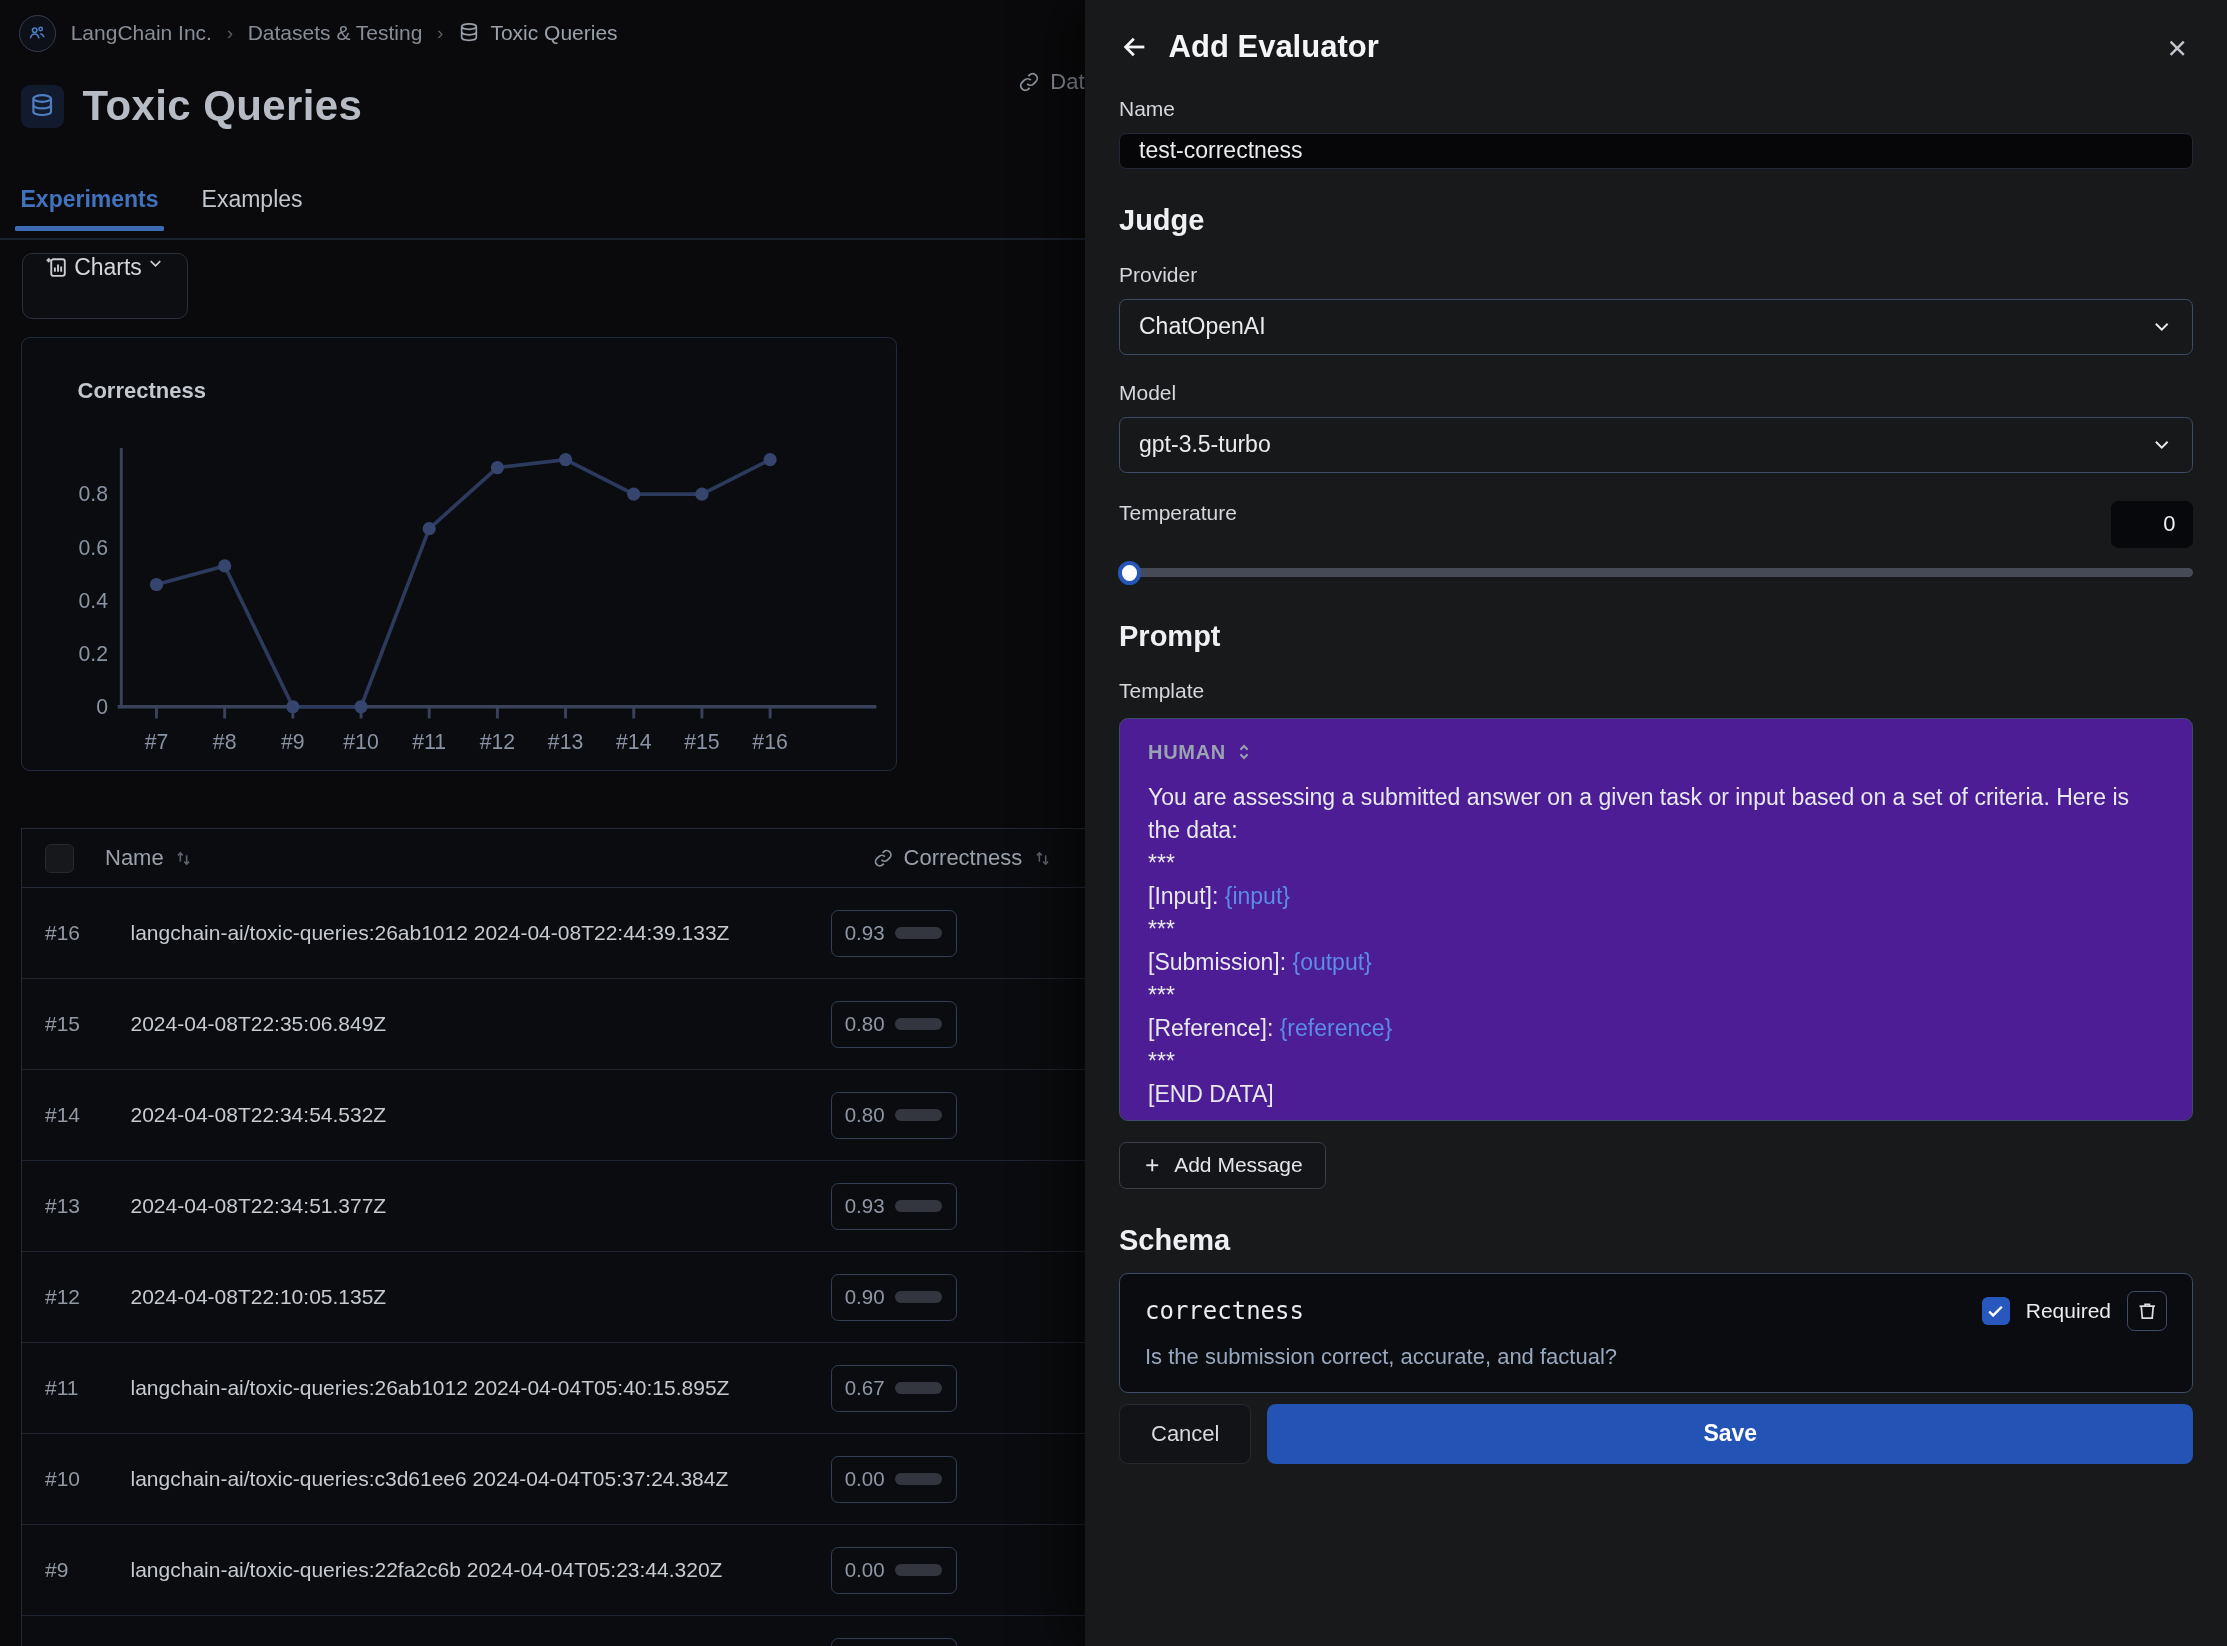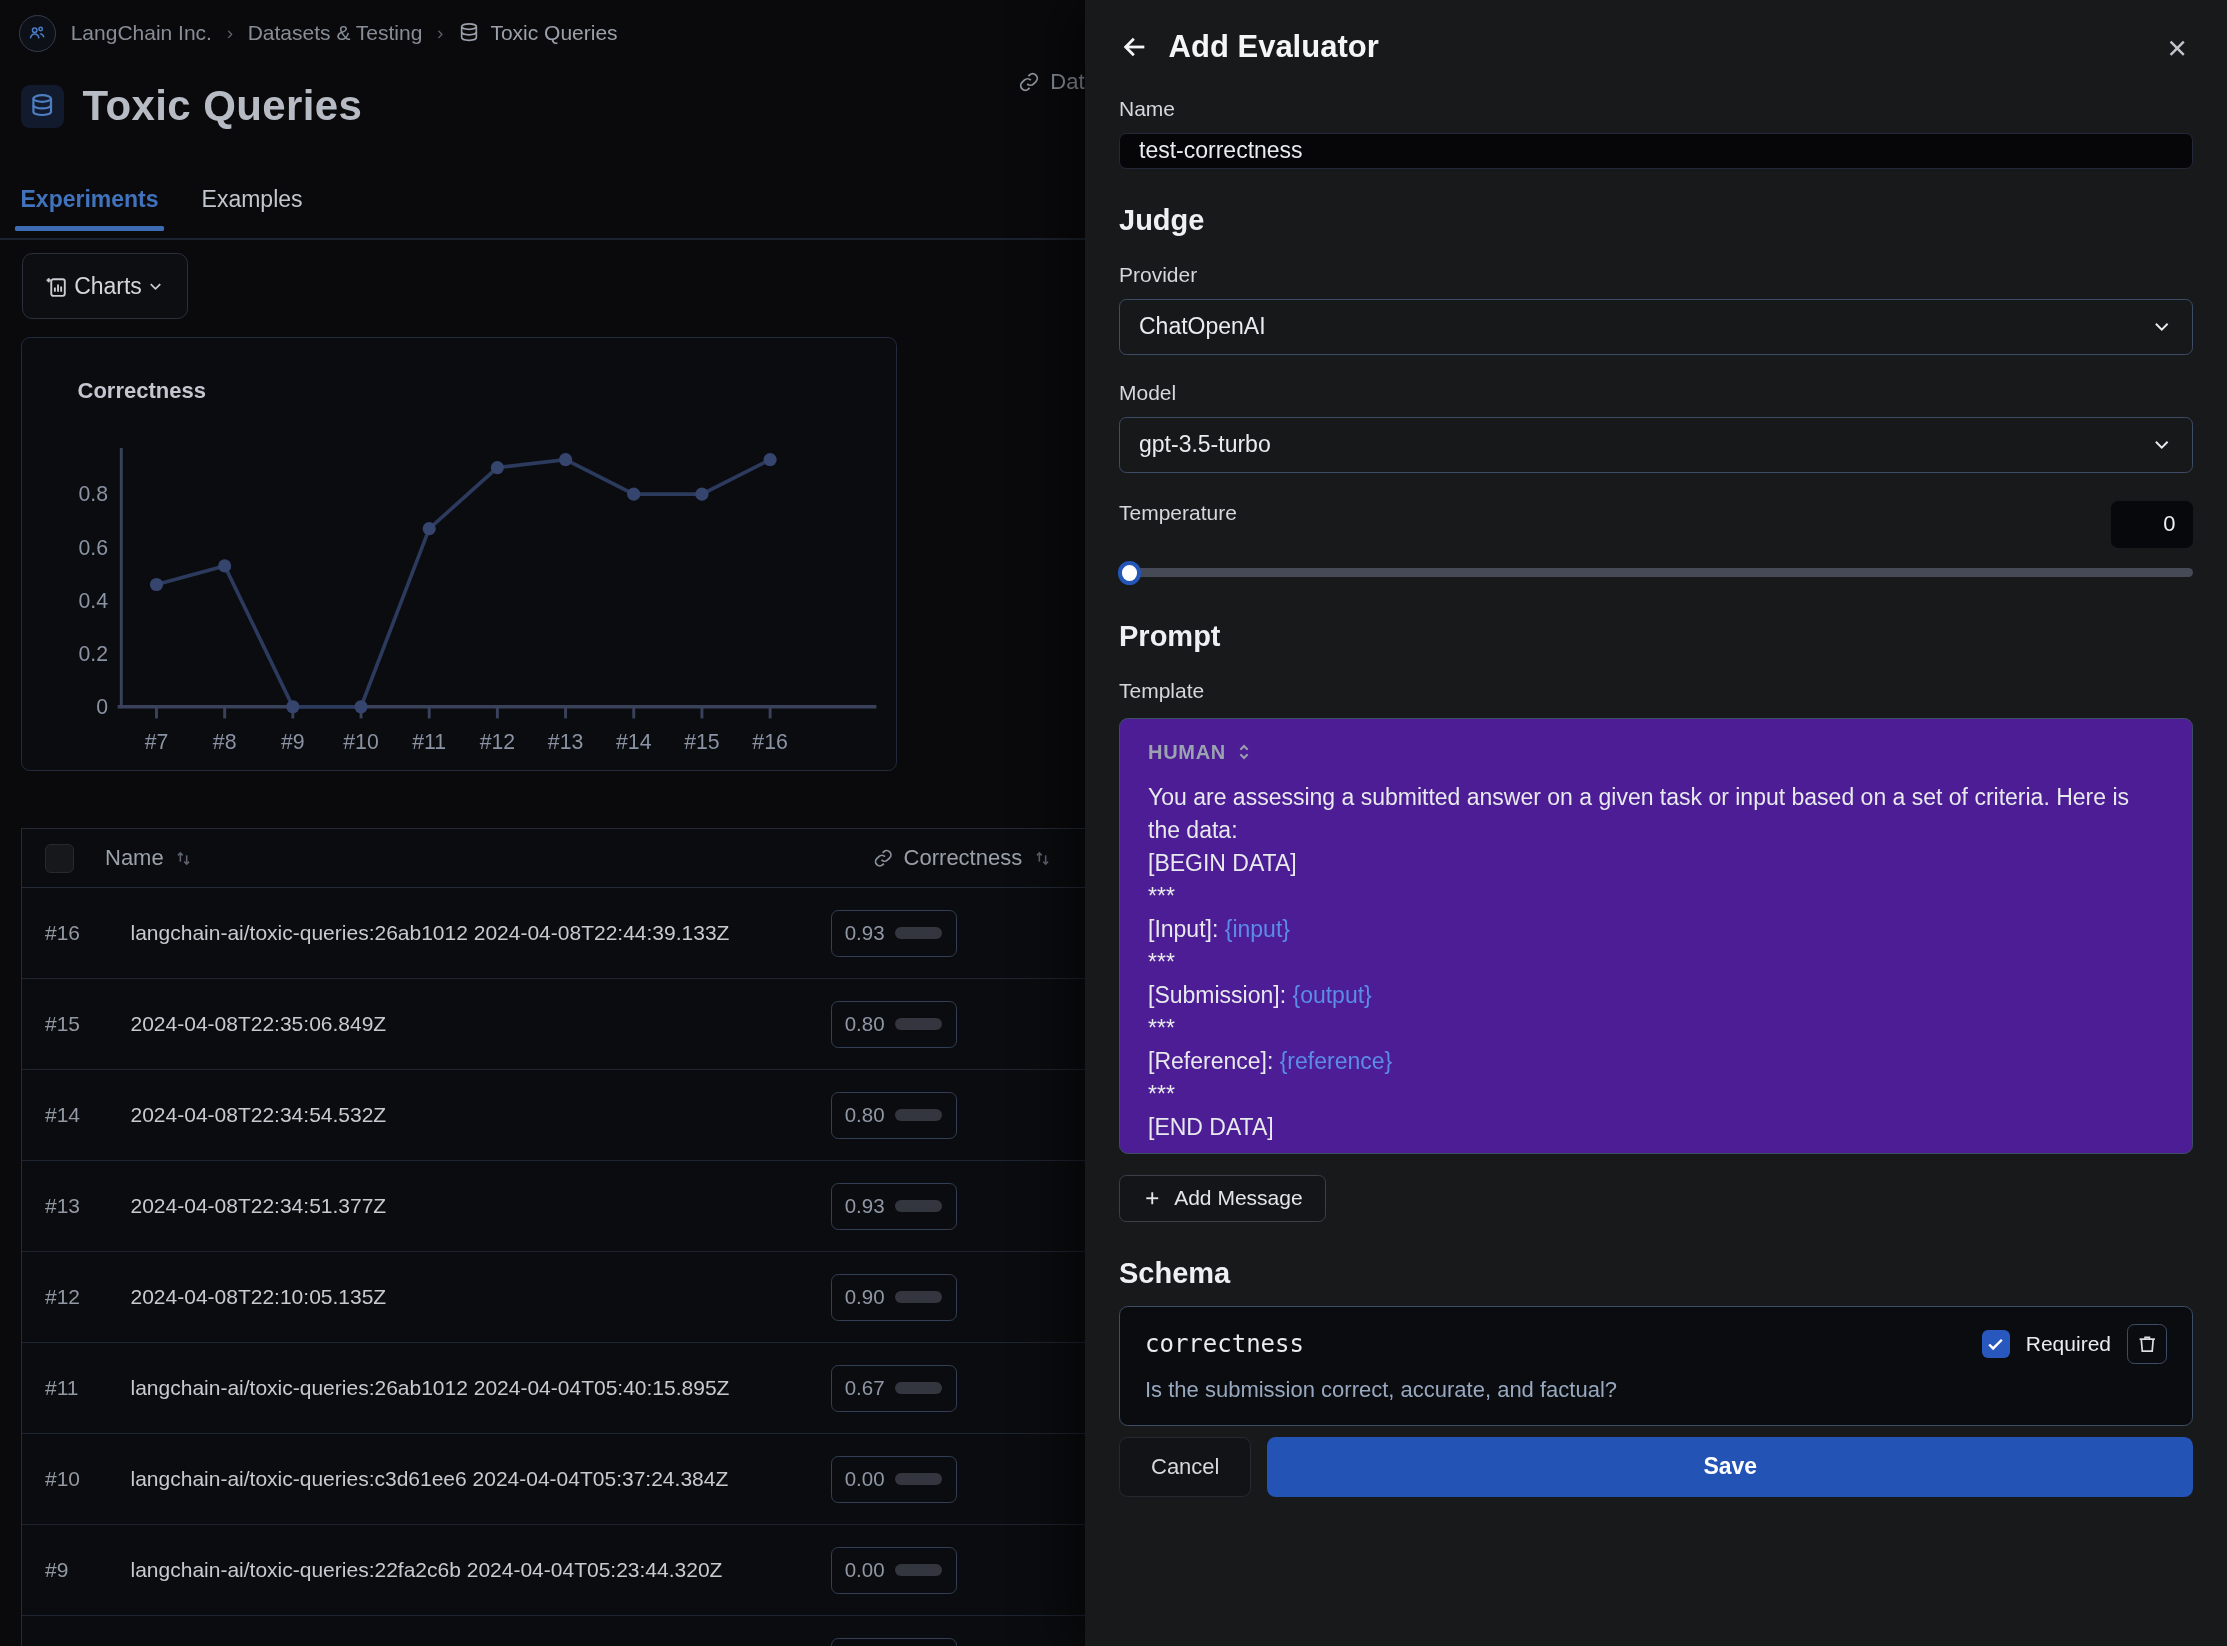--- a/index.html
+++ b/index.html
@@ -19,21 +19,21 @@
   .title-row { position:absolute; top:82px; left:20.5px; display:flex; align-items:center; gap:19px; }
   .title-icon-box { width:43px; height:43px; border-radius:8.8px; background:#121a2e; display:flex; align-items:center; justify-content:center; }
   .page-title { font-size:42px; font-weight:600; color:#b7bbc3; letter-spacing:0.4px; }
 
   .tabs { position:absolute; top:186px; left:20.5px; display:flex; gap:43px; font-size:23px; }
   .tab { padding-bottom:17.6px; position:relative; cursor:pointer; color:#c2c6cd; }
   .tab.active { color:#4173bd; font-weight:600; }
   .tab.active:after { content:""; position:absolute; left:-5.9px; right:-5.9px; bottom:0; height:5.1px; background:#3d6cb4; border-radius:1.5px; }
   .tabs-divider { position:absolute; top:238px; left:0; width:1085px; height:1.5px; background:#1c2330; }
 
-  .charts-btn { position:absolute; top:253px; left:22px; width:166px; height:66px; border:1.5px solid #2b303c; border-radius:10.3px; background:#0d0e11; display:flex; align-items:center; justify-content:center; gap:4px; font-size:23px; color:#d3d6db; cursor:pointer; }
+  .charts-btn { position:absolute; top:253px; left:22px; width:166px; height:66px; border:1.5px solid #2b303c; border-radius:10.3px; background:#0d0e11; display:flex; align-items:flex-start; justify-content:center; gap:4px; font-size:23px; color:#d3d6db; cursor:pointer; }
 
   .chart-card { position:absolute; top:337px; left:20.5px; width:876px; height:434px; border:1.5px solid #222a3e; border-radius:8.8px; background:#0b0c0f; }
   .chart-title { position:absolute; top:40px; left:56px; font-size:22px; font-weight:600; color:#c3c7cf; }
   .chart-card svg { position:absolute; left:0; top:0; }
 
   
   .table-wrap { position:absolute; top:828px; left:20.5px; width:1065px; height:819px; border-top:1.5px solid #242a36; border-left:1.5px solid #242a36; background:#0b0c0f; }
   .thead { height:59px; display:flex; align-items:center; font-size:22px; color:#9aa0aa; border-bottom:1.5px solid #242a36; }
   .th-check { width:29px; height:29px; margin-left:23.5px; border-radius:5.9px; background:#17181c; border:1.5px solid #26292f; }
   .th-name { margin-left:31px; display:flex; align-items:center; gap:10.3px; }
@@ -355,21 +355,20 @@
   <div class="template-box">
     <div class="role-row">
       <span class="role-label">HUMAN</span>
       <svg width="22" height="22" viewBox="0 0 24 24" fill="none" stroke="#9aa1ad" stroke-width="2.2">
         <polyline points="8 9.5 12 5.5 16 9.5"></polyline>
           <polyline points="8 14.5 12 18.5 16 14.5"></polyline>
       </svg>
     </div>
     <div class="template-body" id="template-body">
         <div><span>You are assessing a submitted answer on a given task or input based on a set of criteria. Here is the data:</span></div>
-        <div><span>[BEGIN DATA]</span></div>
         <div><span>***</span></div>
         <div><span>[Input]: </span><span class="tvar">{input}</span></div>
         <div><span>***</span></div>
         <div><span>[Submission]: </span><span class="tvar">{output}</span></div>
         <div><span>***</span></div>
         <div><span>[Reference]: </span><span class="tvar">{reference}</span></div>
         <div><span>***</span></div>
         <div><span>[END DATA]</span></div>
       </div>
   </div>

